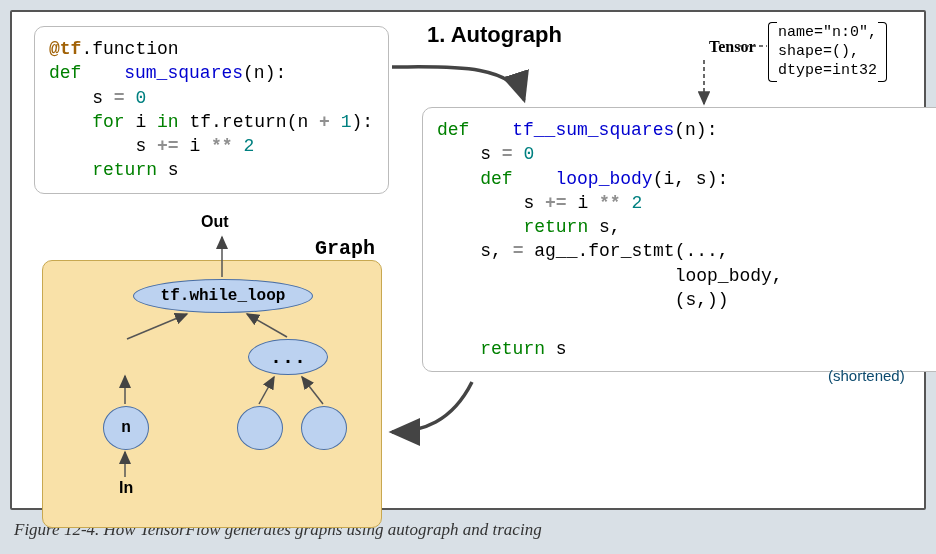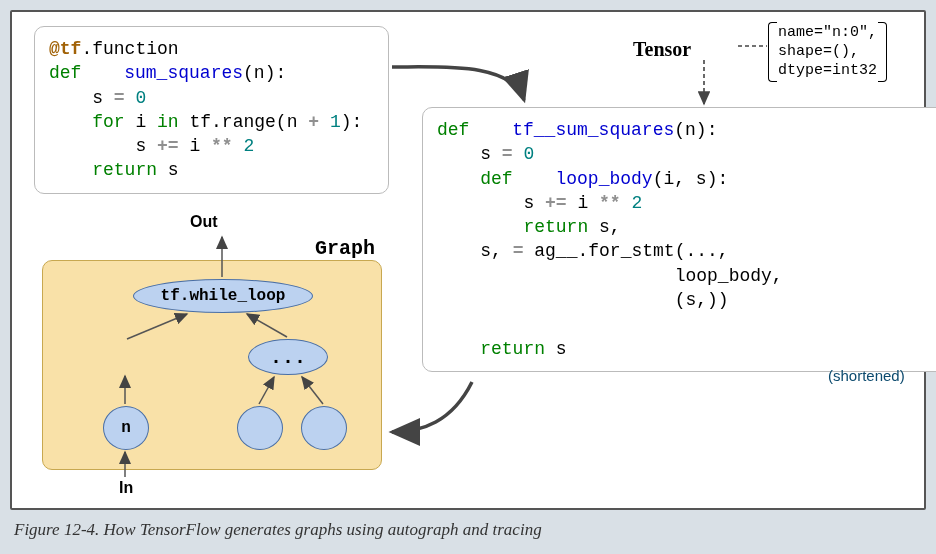--- a/index.html
+++ b/index.html
@@ -39,24 +39,24 @@
   }
   .codebox .kw-purple { color: #a16207; font-weight: bold; }
   .codebox .kw-green  { color: #008000; font-weight: normal; }
   .codebox .kw-blue   { color: #0000d0; margin-left: 32px; }
   .codebox .op        { color: #909090; font-weight: bold; }
   .codebox .num       { color: #008080; }
 
   .tensor-label {
     position: absolute;
     top: 26px;
-    left: 621px;
+    left: 697px;
     font-family: Georgia, serif;
     font-weight: bold;
-    font-size: 20px;
+    font-size: 16px;
   }
   .tensor-box {
     position: absolute;
     top: 10px;
     left: 758px;
     font-family: "Courier New", monospace;
     font-size: 15px;
     line-height: 1.25;
     white-space: pre;
     padding: 2px 8px;
@@ -92,21 +92,21 @@
     left: 816px;
     font-family: Helvetica, Arial, sans-serif;
     font-size: 15px;
     color: #0c4a6e;
   }
   .graph-panel {
     position: absolute;
     top: 248px;
     left: 30px;
     width: 340px;
-    height: 210px;
+    height: 268px;
     background: #f9e1a8;
     border: 1px solid #c8a850;
     border-radius: 10px;
   }
   .node {
     position: absolute;
     background: #bcd2f0;
     border: 1.5px solid #4a6fa5;
     border-radius: 50%;
     font-family: "Courier New", monospace;
@@ -132,45 +132,46 @@
   }
 </style>
 </head>
 <body>
 
 <div class="outer">
 
   <div class="codebox" style="top:14px; left:22px; width:355px;"><span class="kw-purple">@tf</span><span>.function</span>
 <span class="kw-green">def</span> <span class="kw-blue">sum_squares</span><span>(n):</span>
 <span>    s </span><span class="op">=</span><span class="num"> 0</span>
-<span class="kw-green">    for</span><span> i </span><span class="kw-green">in</span><span> tf.range(n </span><span class="op">+</span><span class="num"> 1</span><span>):</span>
+<span class="kw-green">    for</span><span> i </span><span class="kw-green">in</span><span> tf.return(n </span><span class="op">+</span><span class="num"> 1</span><span>):</span>
 <span>        s </span><span class="op">+=</span><span> i </span><span class="op">**</span><span class="num"> 2</span>
 <span class="kw-green">    return</span><span> s</span></div>
 
+  <div class="step-label" style="top:10px; left:415px;">1.  Autograph</div>
 
   <div class="tensor-label">Tensor</div>
   <div class="tensor-box">name="n:0",
 shape=(),
 dtype=int32</div>
 
   <div class="codebox" style="top:95px; left:410px; width:548px;"><span class="kw-green">def</span><span class="kw-blue"> tf__sum_squares</span><span>(n):</span>
 <span>    s </span><span class="op">=</span><span class="num"> 0</span>
 <span class="kw-green">    def</span><span class="kw-blue"> loop_body</span><span>(i, s):</span>
 <span>        s </span><span class="op">+=</span><span> i </span><span class="op">**</span><span class="num"> 2</span>
 <span class="kw-green">        return</span><span> s,</span>
 <span>    s, </span><span class="op">=</span><span> ag__.for_stmt(...,</span>
 <span>                      loop_body,</span>
 <span>                      (s,))</span>
 
 <span class="kw-green">    return</span><span> s</span></div>
 
   <div class="shortened-label">(shortened)</div>
   <div class="graph-label">Graph</div>
 
-  <div class="io-label" style="top:201px; left:178px;text-align:right;">Out</div>
+  <div class="io-label" style="top:201px; left:189px;text-align:right;">Out</div>
   <div class="graph-panel">
     <div class="node" style="top:18px; left:90px; width:180px; height:34px;">tf.while_loop</div>
     <div class="node" style="top:78px; left:205px; width:80px; height:36px; font-size:20px;">...</div>
     <div class="node" style="top:145px; left:60px; width:46px; height:44px;">n</div>
     <div class="node" style="top:145px; left:194px; width:46px; height:44px;"></div>
     <div class="node" style="top:145px; left:258px; width:46px; height:44px;"></div>
   </div>
   <div class="io-label" style="top:467px; left:107px;">In</div>
 
   <svg class="arrows">

